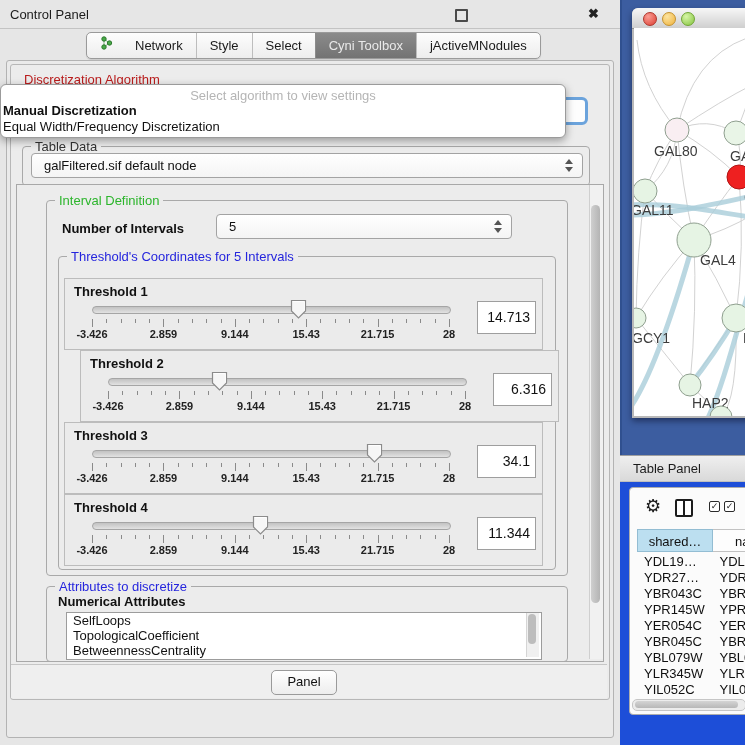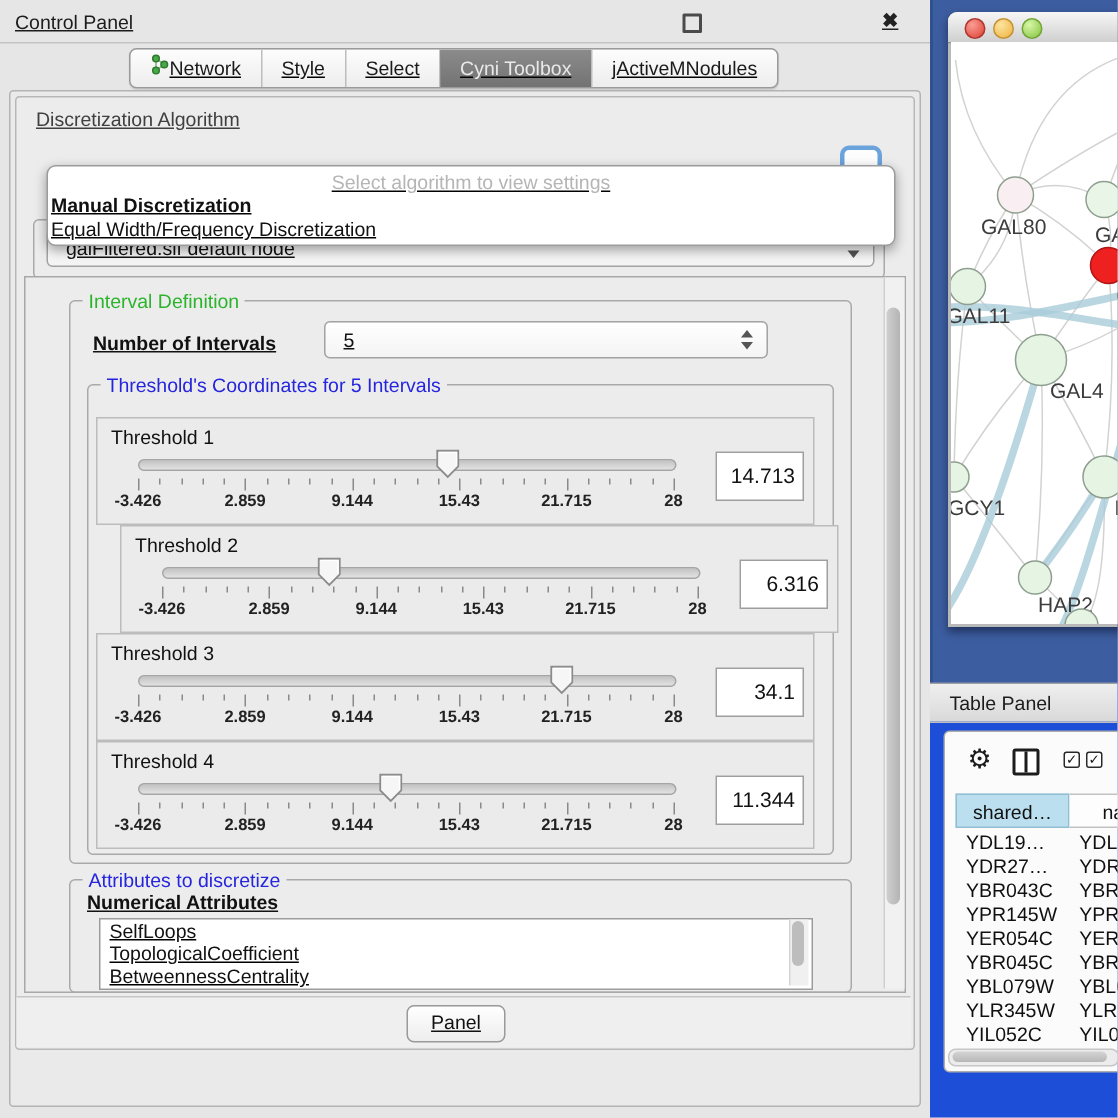--- a/index.html
+++ b/index.html
@@ -1,29 +1,29 @@
 <!DOCTYPE html>
 <html><head>
 <meta charset="utf-8">
 <style>
   html,body{margin:0;padding:0;width:745px;height:745px;overflow:hidden;
     font-family:"Liberation Sans",sans-serif;background:#e6e6e6;}
   #stage{position:absolute;left:0;top:0;width:745px;height:745px;}
-  .abs{position:absolute;text-decoration:underline;}
+  .abs{position:absolute;}
 
   
   #titlebar{left:0;top:0;width:620px;height:28px;border-bottom:1px solid #c3c3c3;background:#e6e6e6;}
   #title-text{left:10px;top:7px;font-size:13px;color:#1c1c1c;}
   #float-icon{right:152px;top:9px;width:9px;height:9px;border:2px solid #4a4a4a;border-radius:1px;}
   #close-icon{left:588px;top:6px;font-size:13px;font-weight:bold;color:#222;}
 
   .tabrow{display:flex;border:1px solid #9a9a9a;border-radius:5px;overflow:hidden;
     background:linear-gradient(#fdfdfd,#ededed);box-shadow:0 1px 1px rgba(0,0,0,.12);}
   .tab{height:25px;line-height:25px;padding:0 13px;font-size:13px;color:#1a1a1a;
-    border-left:1px solid #bdbdbd;display:flex;align-items:center;gap:0;background:transparent;}
+    border-left:1px solid #bdbdbd;display:flex;align-items:center;gap:22px;background:transparent;}
   .tab:first-child{border-left:none;}
   .tab.sel{background:linear-gradient(#8b8b8b,#737373);color:#e9e9e9;border-left-color:#8b8b8b;}
   #top-tabs{left:86px;top:32px;}
   #bottom-tabs{left:146px;top:702px;}
 
   #outer-panel{left:6px;top:60px;width:606px;height:676px;border:1px solid #b3b3b3;border-radius:3px;background:#eaeaea;}
   #inner-panel{left:10px;top:64px;width:598px;height:634px;border:1px solid #b7b7b7;border-radius:3px;background:#ececec;}
 
   
   .groupbox{border:1px solid #a9a9a9;border-radius:4px;}
@@ -34,36 +34,36 @@
 
   
   .combo{background:linear-gradient(#ffffff,#f4f4f4);border:1px solid #a3a3a3;border-radius:4px;
     font-size:13px;color:#111;display:flex;align-items:center;}
   .combo .val{padding-left:12px;flex:1;}
   .stepper{width:14px;display:flex;flex-direction:column;align-items:center;justify-content:center;margin-right:6px;}
   .arr-up{width:0;height:0;border-left:4px solid transparent;border-right:4px solid transparent;border-bottom:5px solid #555;}
   .arr-dn{width:0;height:0;border-left:4px solid transparent;border-right:4px solid transparent;border-top:5px solid #555;margin-top:3px;}
 
   
-  #algo-label{left:24px;top:72px;font-size:13px;color:#404040;z-index:5;}
+  #algo-label{left:24px;top:72px;font-size:13px;color:#b91c1c;z-index:5;}
   #focus-ring{left:560px;top:97px;width:22px;height:22px;border:3px solid #6ba3dc;border-radius:6px;background:#fdfdfd;z-index:20;}
-  #algo-popup{left:31px;top:84px;width:564px;height:52px;background:#fff;border:1px solid #9b9b9b;border-radius:6px;
-    box-shadow:0 3px 8px rgba(0,0,0,.35);z-index:30;overflow:hidden;margin-top:26px;}
+  #algo-popup{left:0;top:84px;width:564px;height:52px;background:#fff;border:1px solid #9b9b9b;border-radius:6px;
+    box-shadow:0 3px 8px rgba(0,0,0,.35);z-index:30;overflow:hidden;}
   .popup-item{height:16px;line-height:16px;font-size:13px;color:#111;padding-left:2px;}
   #popup-placeholder{height:16px;line-height:17px;margin-top:2px;text-align:center;color:#b5b5b5;font-size:13px;}
   .popup-item.sel-opt{font-weight:bold;}
 
   
   #scrollpane{left:16px;top:184px;width:586px;height:476px;border:1px solid #a8a8a8;background:#ececec;overflow:hidden;}
   #vscroll-track{left:589px;top:185px;width:13px;height:474px;background:#f1f1f1;border-left:1px solid #cfcfcf;}
   #vscroll-thumb{left:591px;top:205px;width:9px;height:398px;border-radius:5px;background:linear-gradient(90deg,#cfcfcf,#b4b4b4);}
 
   
   .thr-panel{position:absolute;left:64px;width:477px;height:70px;border:1px solid #bcbcbc;background:#ebebeb;}
-  .thr-title{position:absolute;left:9px;top:5px;font-size:13px;font-weight:normal;color:#111;text-align:right;}
+  .thr-title{position:absolute;left:9px;top:5px;font-size:13px;font-weight:bold;color:#111;text-align:right;}
   .thr-track{position:absolute;left:27px;top:27px;width:357px;height:6px;border-radius:4px;
     background:linear-gradient(#c2c2c2,#e2e2e2);border:1px solid #a5a5a5;}
   .thr-thumb{position:absolute;top:20px;}
   .tick{position:absolute;width:1px;background:#8a8a8a;top:40px;}
   .tick.minor{height:4px;}
   .tick.major{height:8px;}
   .tick-label{position:absolute;top:49px;width:44px;text-align:center;font-size:11px;font-weight:bold;color:#222;}
   .thr-value{position:absolute;left:412px;top:22px;width:52px;height:31px;background:#fff;border:1px solid #9e9e9e;
     font-size:14px;color:#111;text-align:right;line-height:31px;padding-right:5px;}
 

